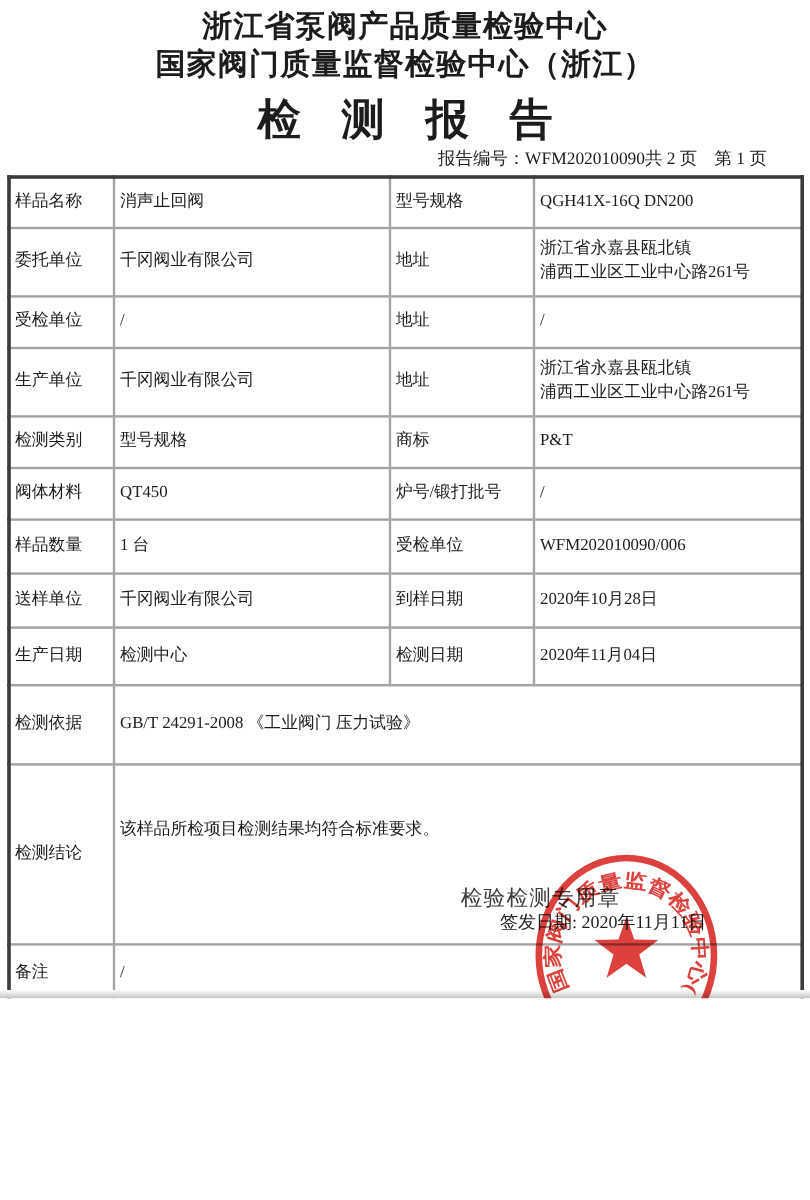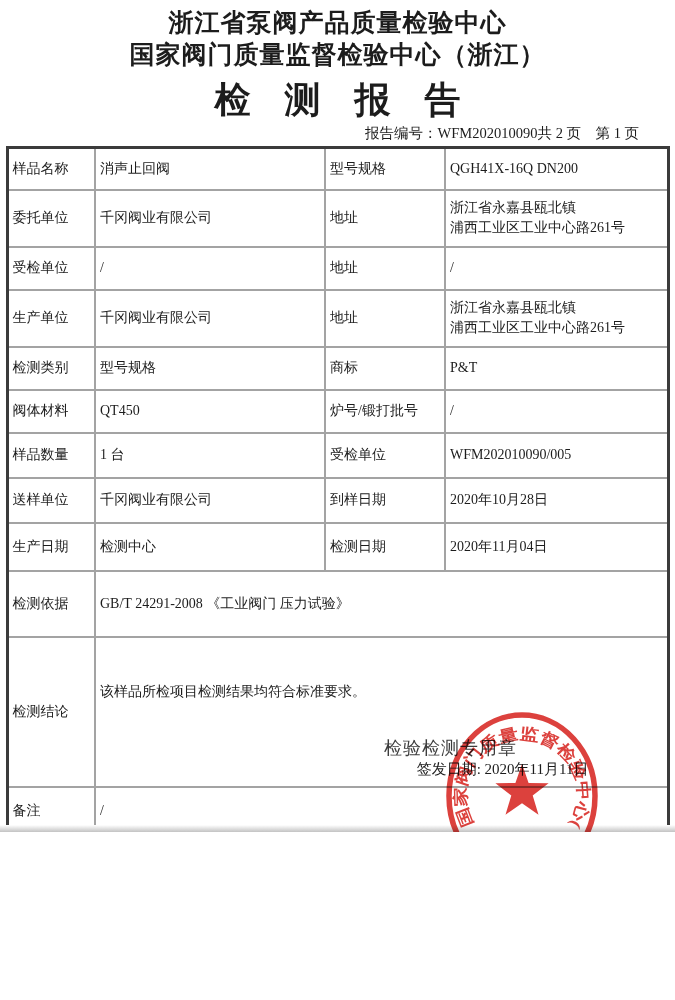--- a/index.html
+++ b/index.html
@@ -114,21 +114,21 @@
       <tr style="height:43px">
         <td>阀体材料</td>
         <td>QT450</td>
         <td>炉号/锻打批号</td>
         <td>/</td>
       </tr>
       <tr style="height:45px">
         <td>样品数量</td>
         <td>1 台</td>
         <td>受检单位</td>
-        <td>WFM202010090/005</td>
+        <td>WFM202010090/006</td>
       </tr>
       <tr style="height:45px">
         <td>送样单位</td>
         <td>千冈阀业有限公司</td>
         <td>到样日期</td>
         <td>2020年10月28日</td>
       </tr>
       <tr style="height:48px">
         <td>生产日期</td>
         <td>检测中心</td>

